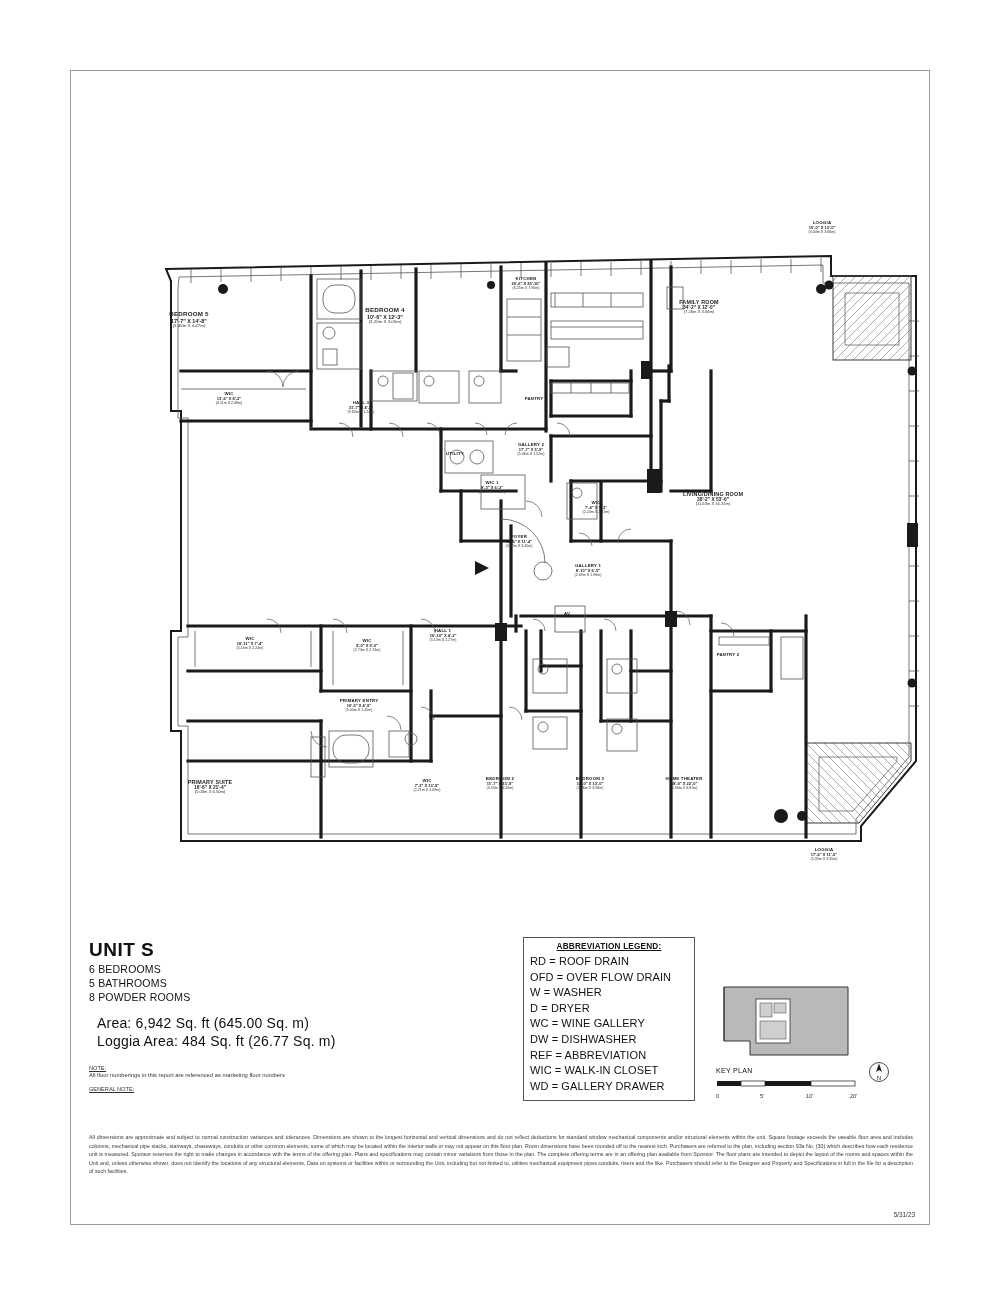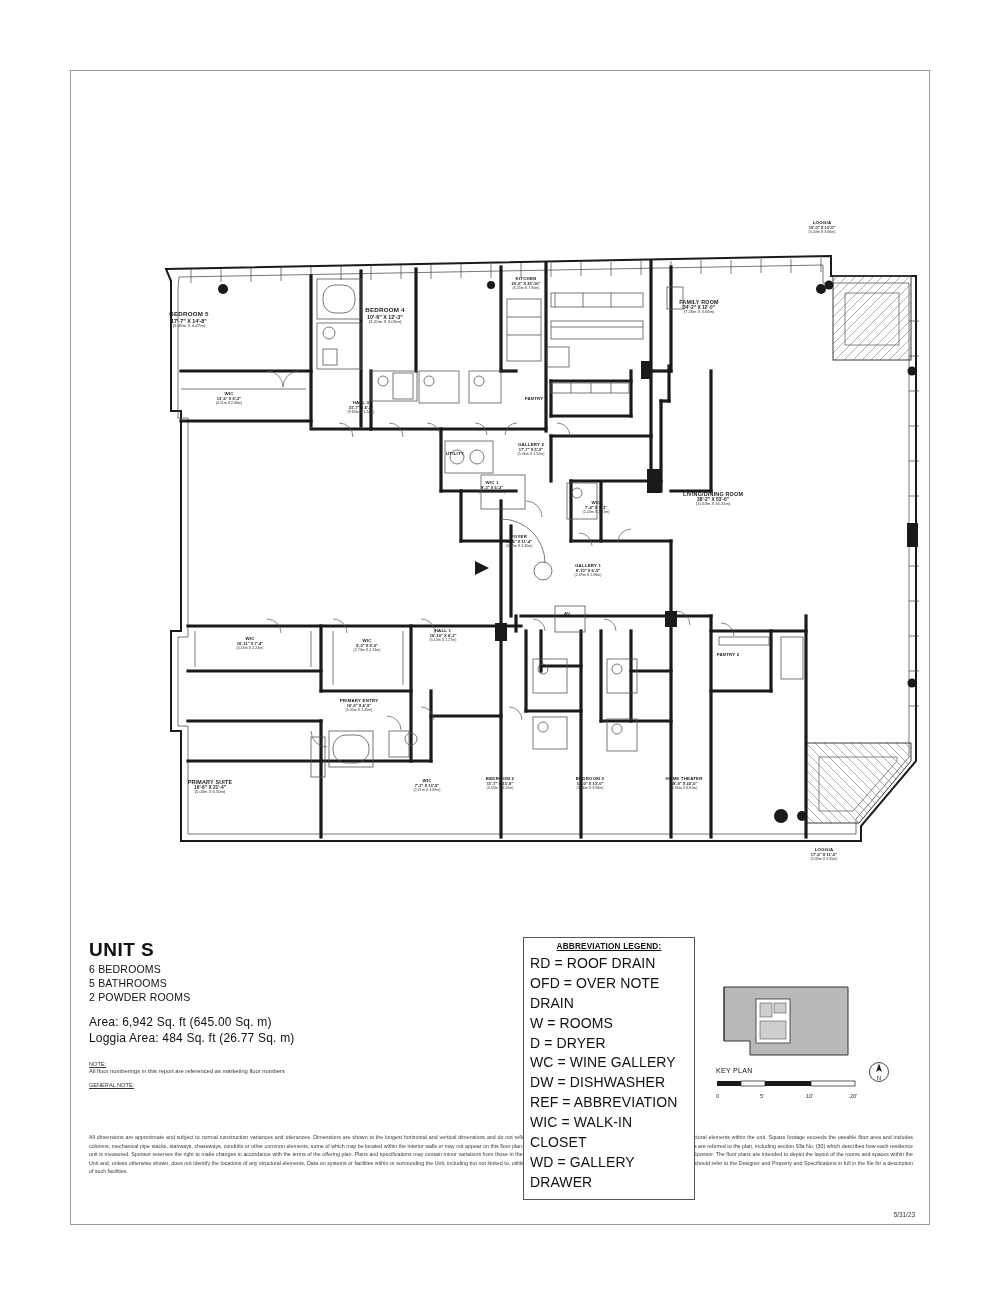--- a/index.html
+++ b/index.html
@@ -75,22 +75,22 @@
     letter-spacing: .4px;
     margin: 0 0 10px 0;
   }
   .counts p {
     margin: 0 0 2px 0;
     font-size: 10.5px;
     letter-spacing: .2px;
   }
   .areas { margin-top: 12px; }
   .areas p {
-    margin: 0 0 2px 0;
-    font-size: 12px;
+    margin: 0 0 2px 8px;
+    font-size: 14px;
     letter-spacing: .2px;
   }
   .note-head {
     margin-top: 16px;
     font-size: 5.6px;
     text-decoration: underline;
     color: #333;
   }
   .note-body {
     font-size: 5.8px;
@@ -129,21 +129,21 @@
   .legend h4 {
     margin: 0 0 3px 0;
     font-size: 8.2px;
     font-weight: 700;
     text-align: center;
     text-decoration: underline;
     letter-spacing: .2px;
   }
   .legend ul { list-style: none; margin: 0; padding: 0; }
   .legend li {
-    font-size: 14px;
+    font-size: 11px;
     line-height: 1.42;
     letter-spacing: .1px;
   }
 
   
   .keyplan {
     position: absolute;
     left: 645px;
     top: 912px;
     width: 175px;
@@ -552,39 +552,39 @@
       <span class="dim">17'-6" X 11'-0"</span>
       <span class="met">(5.33m X 3.35m)</span>
     </div>
   </div>
 
   <div class="info">
     <h1 class="unit-title">UNIT S</h1>
     <div class="counts">
       <p>6 BEDROOMS</p>
       <p>5 BATHROOMS</p>
-      <p>2 POWDER ROOMS</p>
+      <p>8 POWDER ROOMS</p>
     </div>
     <div class="areas">
       <p>Area: 6,942 Sq. ft (645.00 Sq. m)</p>
       <p>Loggia Area: 484 Sq. ft (26.77 Sq. m)</p>
     </div>
     <div class="note-head">NOTE:</div>
     <div class="note-body">All floor numberings in this report are referenced as marketing floor numbers</div>
     <div class="gen-head">GENERAL NOTE:</div>
   </div>
 
   <div class="legalese">All dimensions are approximate and subject to normal construction variances and tolerances. Dimensions are shown to the longest horizontal and vertical dimensions and do not reflect deductions for standard window mechanical components and/or structural elements within the unit. Square footage exceeds the useable floor area and includes columns, mechanical pipe stacks, stairways, chaseways, conduits or other common elements, some of which may be located within the interior walls or may not appear on this floor plan. Room dimensions have been rounded off to the nearest inch. Purchasers are referred to the plan, including section 93a No. (30) which describes how each residence unit is measured. Sponsor reserves the right to make changes in accordance with the terms of the offering plan. Plans and specifications may contain minor variations from those in the plan. The complete offering terms are in an offering plan available from Sponsor. The floor plans are intended to depict the layout of the rooms and spaces within the Unit and, unless otherwise shown, does not identify the locations of any structural elements, Data on systems or facilities within or surrounding the Unit, including but not limited to, utilities mechanical equipment pipes conduits, risers and the like. Purchasers should refer to the Designer and Property and Specifications in full in the file for a description of such facilities.</div>
 
   <div class="legend">
     <h4>ABBREVIATION LEGEND:</h4>
     <ul>
       <li>RD = ROOF DRAIN</li>
-      <li>OFD = OVER NOTE DRAIN</li>
-      <li>W = ROOMS</li>
+      <li>OFD = OVER FLOW DRAIN</li>
+      <li>W = WASHER</li>
       <li>D = DRYER</li>
       <li>WC = WINE GALLERY</li>
       <li>DW = DISHWASHER</li>
       <li>REF = ABBREVIATION</li>
       <li>WIC = WALK-IN CLOSET</li>
       <li>WD = GALLERY DRAWER</li>
     </ul>
   </div>
 
   <div class="keyplan">

